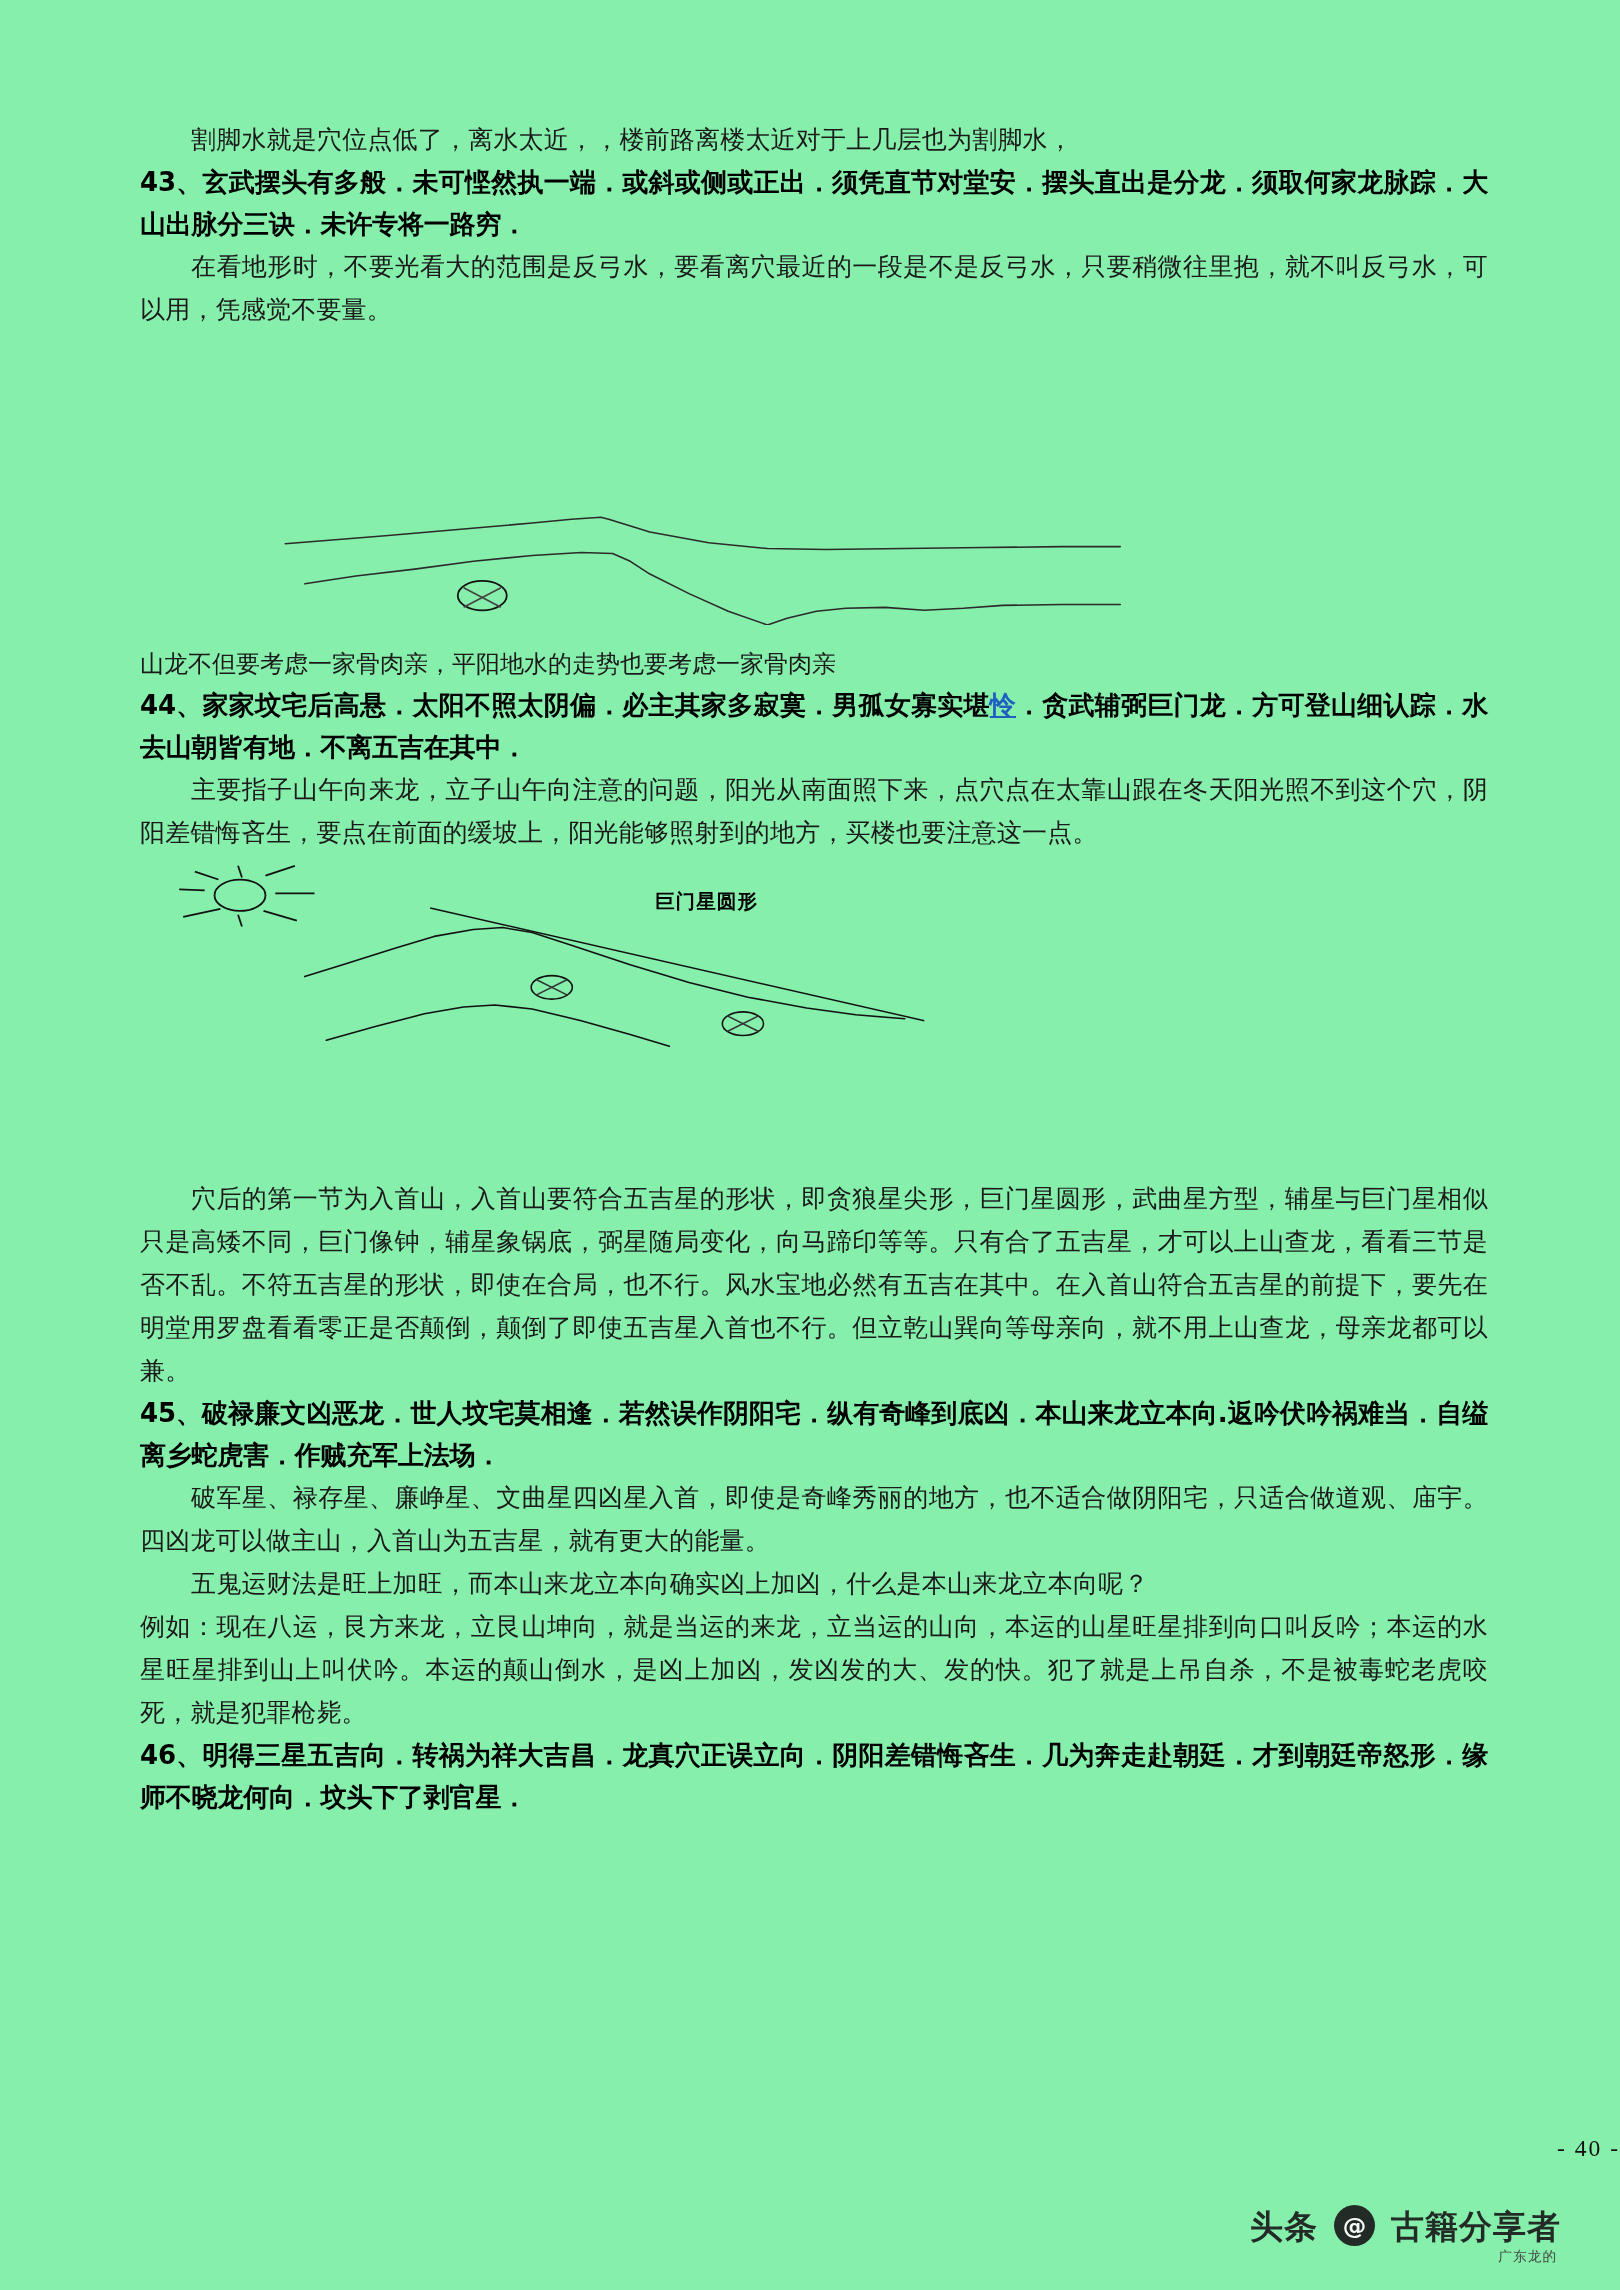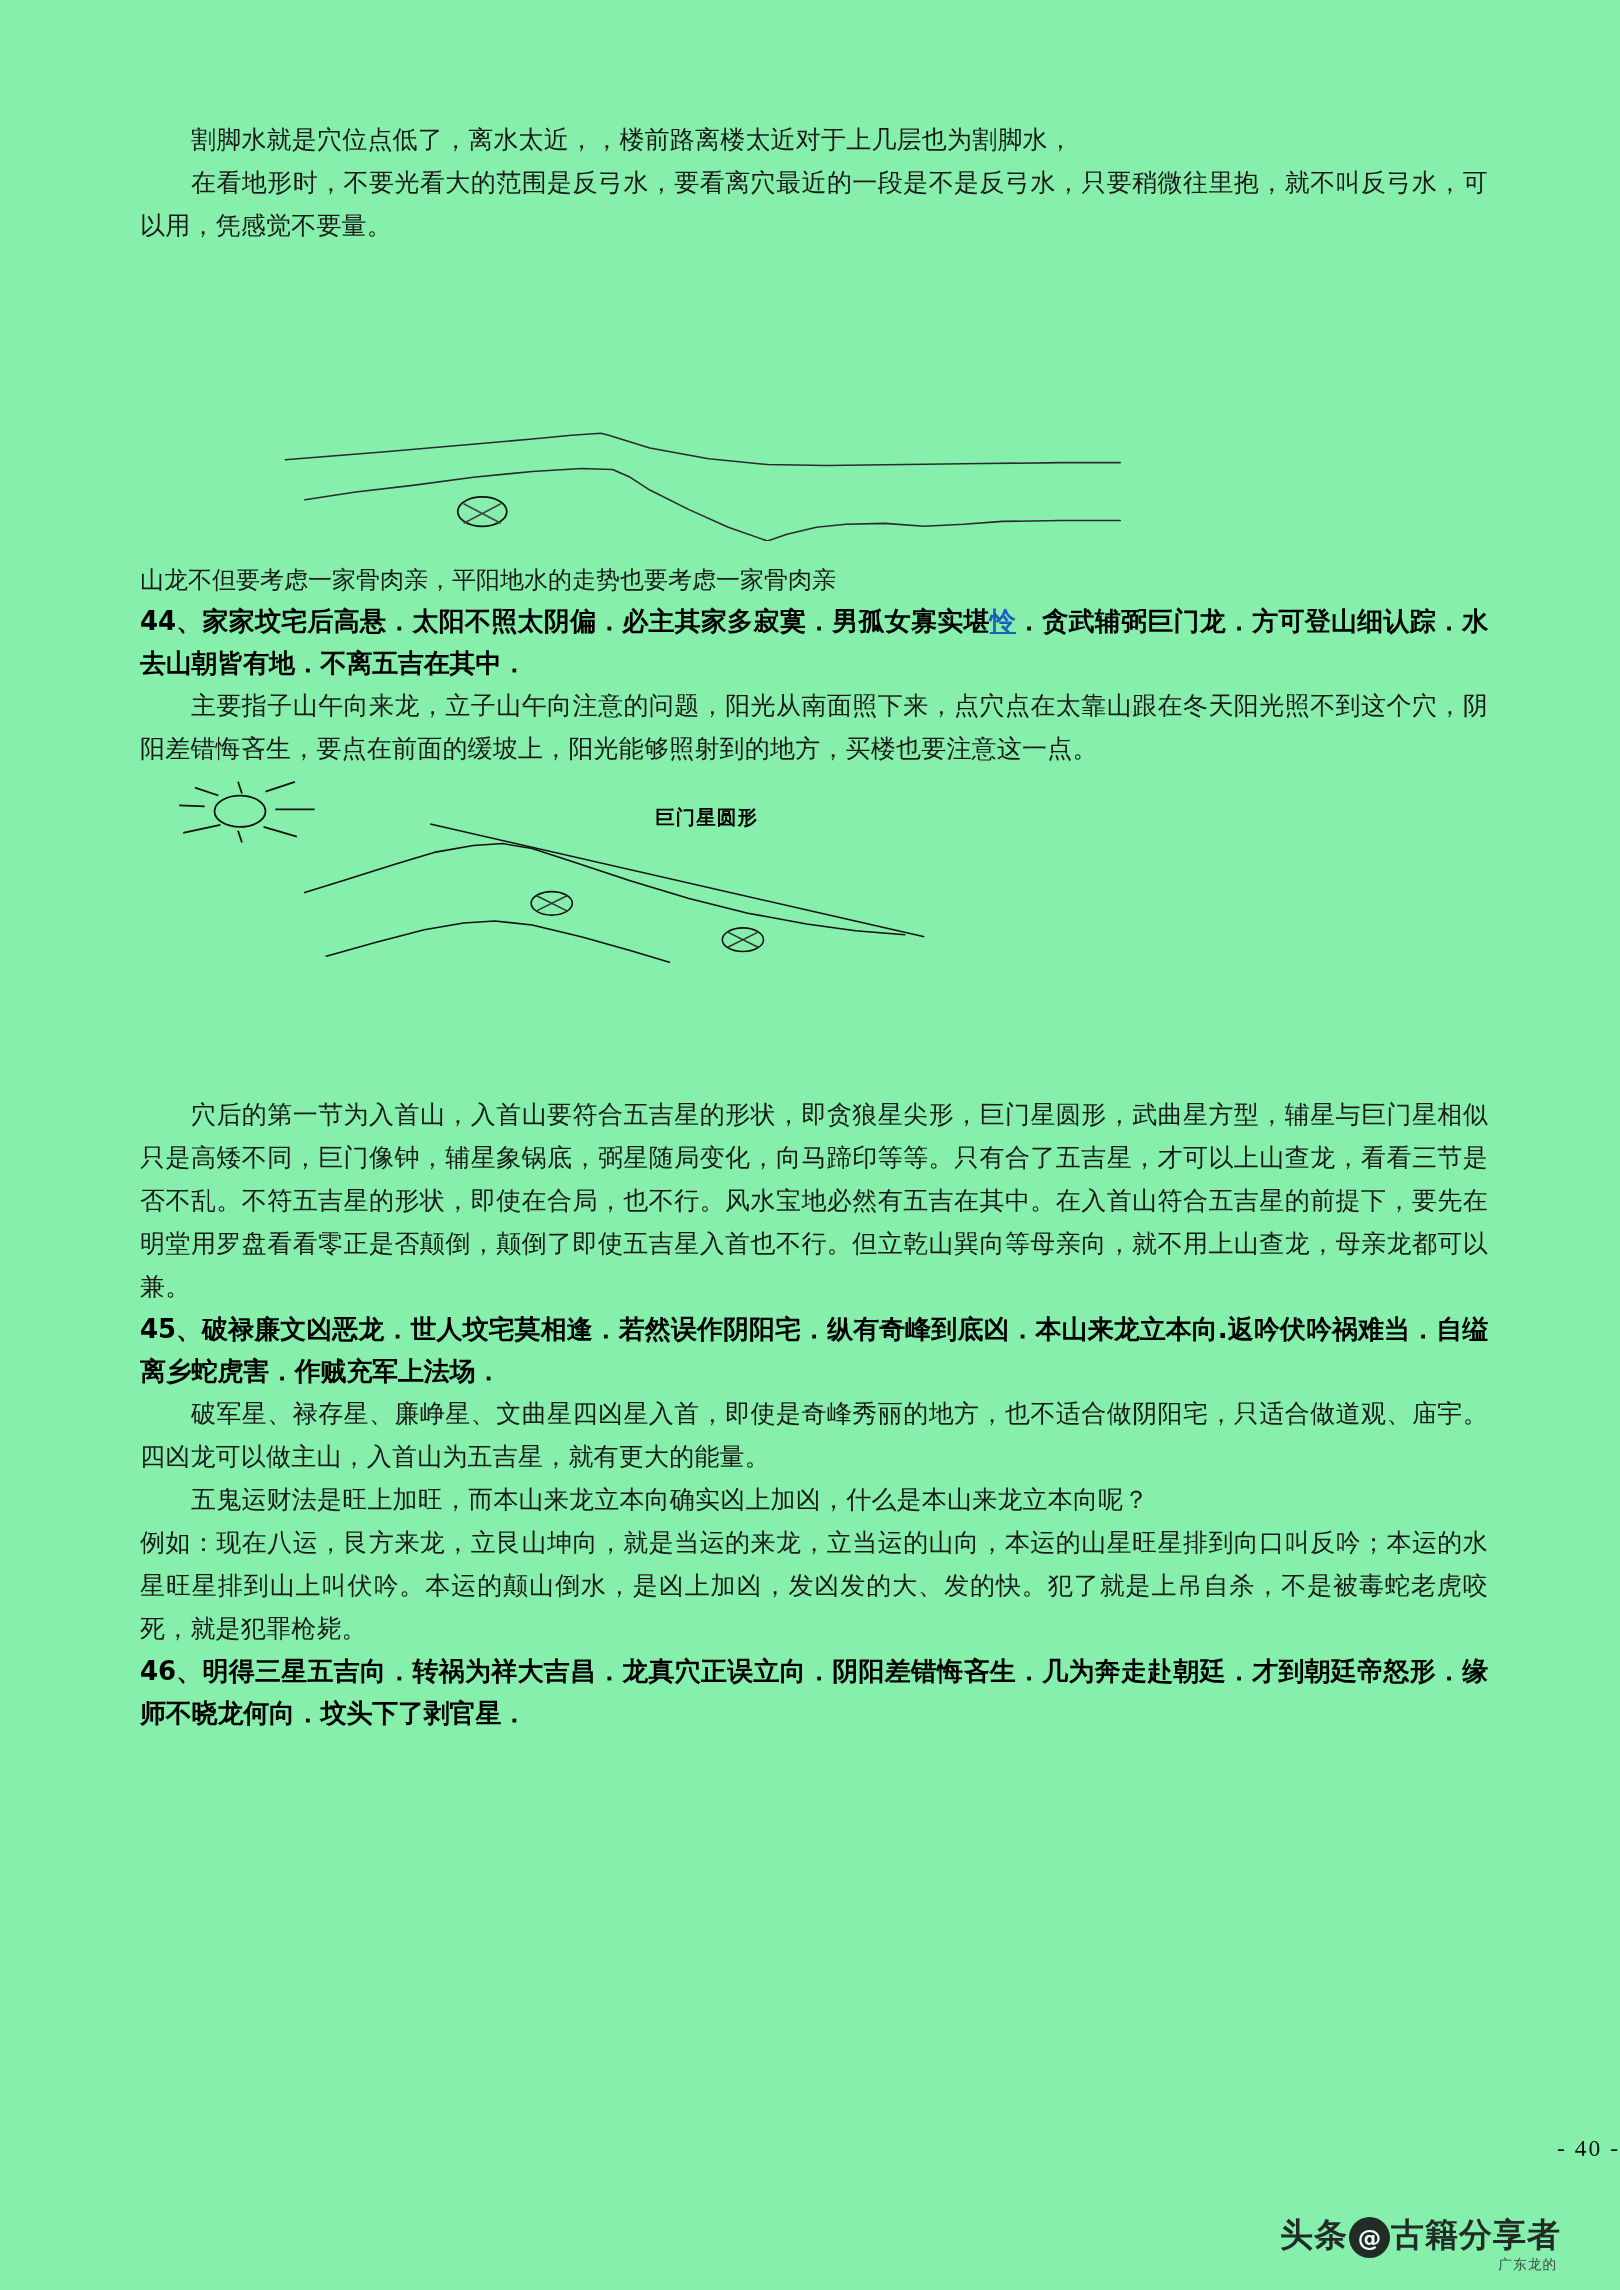--- a/index.html
+++ b/index.html
@@ -131,31 +131,32 @@
   }
   .wm-sub {
     position: absolute;
     right: 3.9px;
     top: 43px;
     font-family: "DejaVu Sans", "Liberation Sans", sans-serif;
     font-size: 13.7px;
     color: #3b3b3b;
     letter-spacing: 1px;
   }
-  .wm-wrap { position: relative; display: flex; align-items: flex-end; gap: 1px; margin-top: 8px; }
+  .wm-wrap { position: relative; display: flex; align-items: flex-start; gap: 16px; }
 </style>
 </head>
 <body>
 
 <div class="page">
 
   <div class="content">
 
     <p class="para indent">割脚水就是穴位点低了，离水太近，，楼前路离楼太近对于上几层也为割脚水，</p>
 
+    <p class="heading">43、玄武摆头有多般．未可悭然执一端．或斜或侧或正出．须凭直节对堂安．摆头直出是分龙．须取何家龙脉踪．大山出脉分三诀．未许专将一路穷．</p>
 
     <p class="para indent">在看地形时，不要光看大的范围是反弓水，要看离穴最近的一段是不是反弓水，只要稍微往里抱，就不叫反弓水，可以用，凭感觉不要量。</p>
 
     <div class="figure fig1">
       <svg class="fig-svg" width="1348" height="294" viewBox="0 0 1375 300" xmlns="http://www.w3.org/2000/svg">
 
         <path d="M148,217 L250,209 L330,202 L400,196 L440,192 L470,190 L478,192 L520,205 L580,216 L640,222 L700,223 L780,222 L860,221 L940,220 L1000,220" fill="none" stroke="#2b2b2b" stroke-width="1.6" stroke-linecap="round" stroke-linejoin="round"></path>
 
         <path d="M168,258 L220,250 L280,243 L340,235 L400,229 L450,226 L482,227 L500,235 L520,248 L560,268 L600,286 L640,300" fill="none" stroke="#2b2b2b" stroke-width="1.6" stroke-linecap="round" stroke-linejoin="round"></path>
       </svg>

